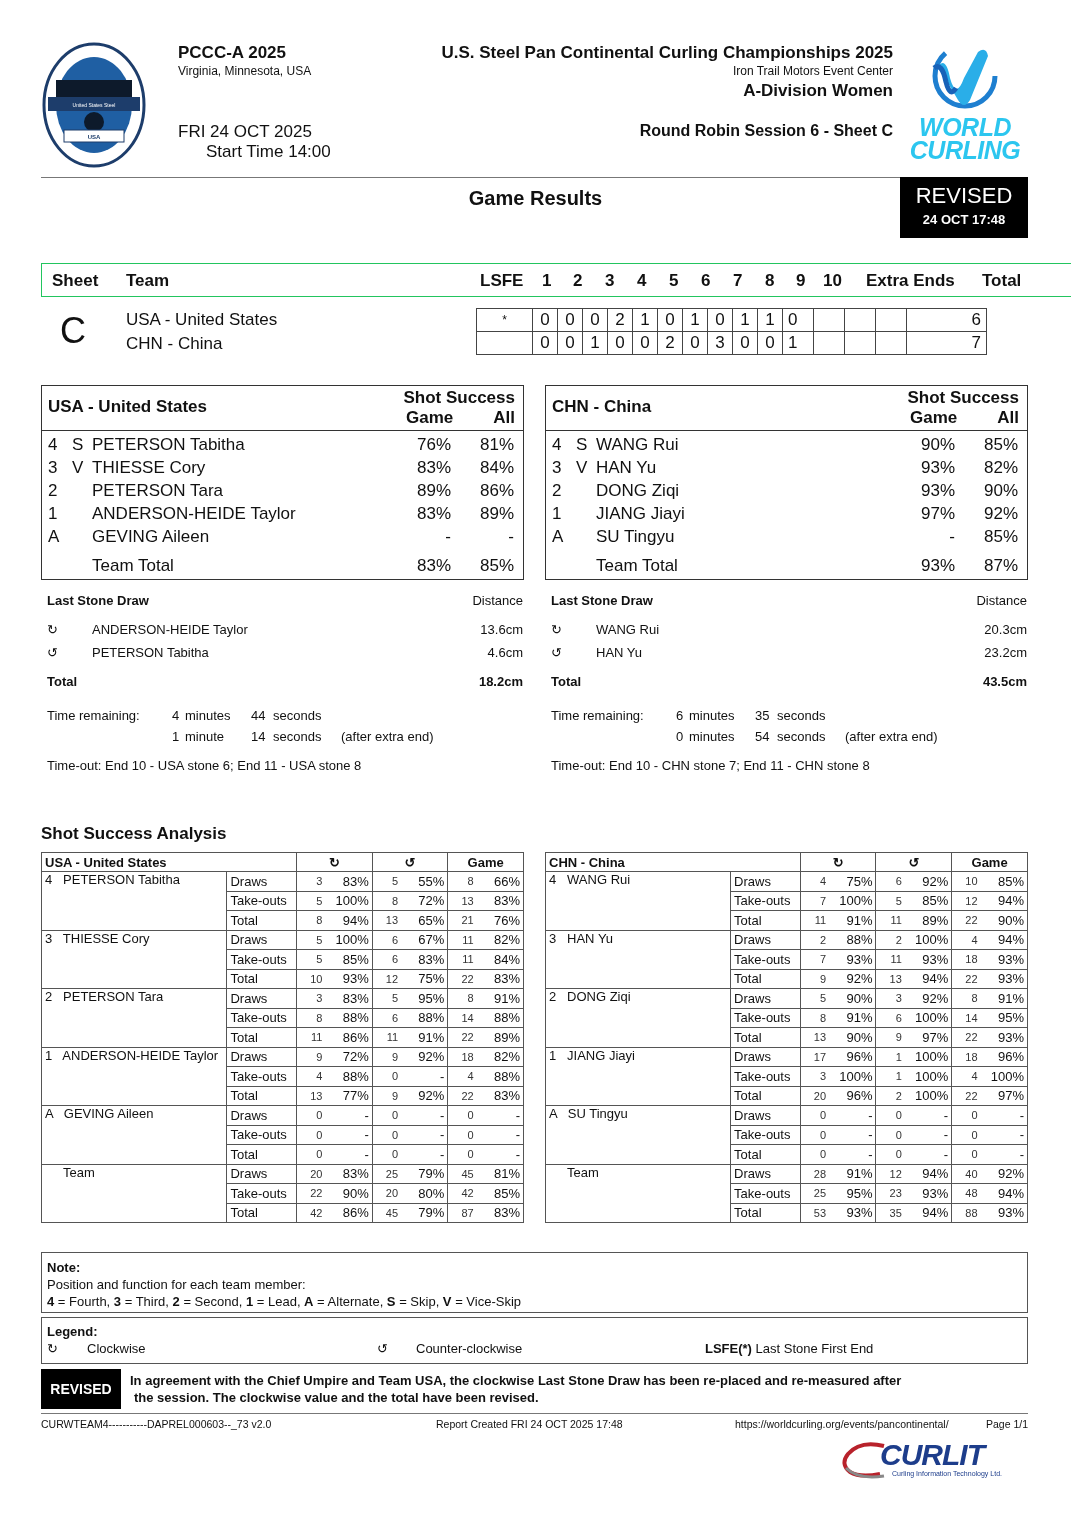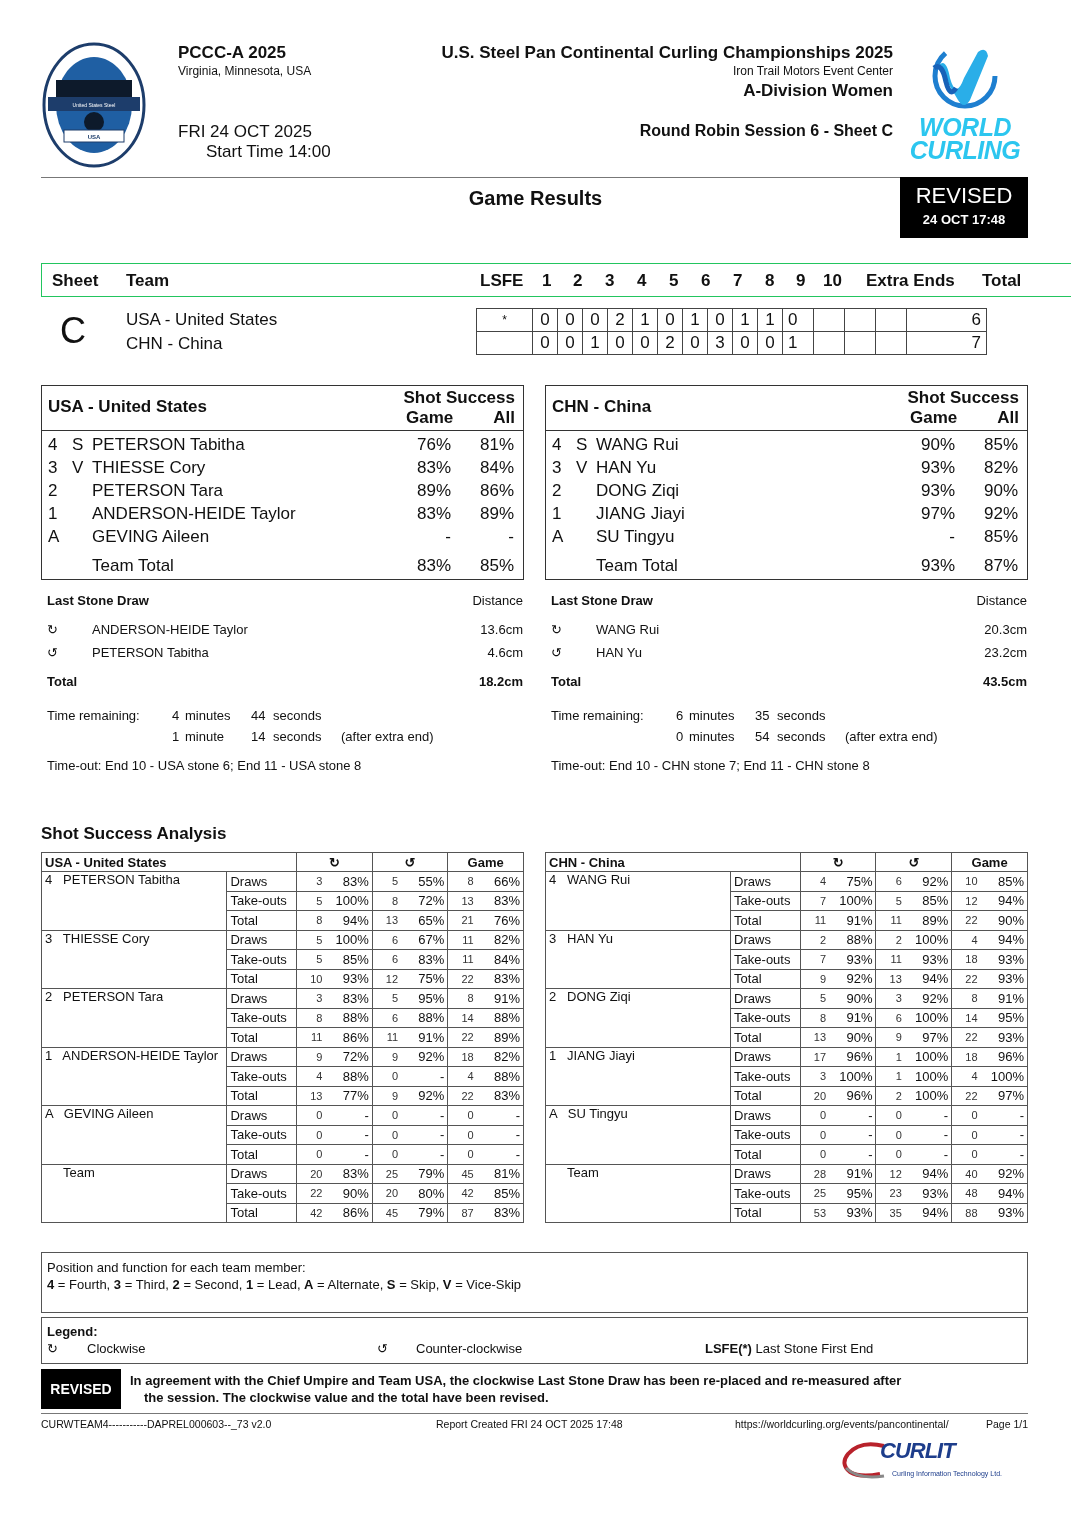--- a/index.html
+++ b/index.html
@@ -660,48 +660,49 @@
             <td class="num">35</td>
             <td class="pct">94%</td>
             <td class="num">88</td>
             <td class="pct">93%</td>
           </tr>
         </tbody>
       </table>
     </div>
 
   <div class="abs note">
+    <div class="b">Note:</div>
     <div>Position and function for each team member:</div>
     <div id="note-items"><b>4</b><span style="white-space: pre;"> = Fourth, </span><b>3</b><span style="white-space: pre;"> = Third, </span><b>2</b><span style="white-space: pre;"> = Second, </span><b>1</b><span style="white-space: pre;"> = Lead, </span><b>A</b><span style="white-space: pre;"> = Alternate, </span><b>S</b><span style="white-space: pre;"> = Skip, </span><b>V</b><span style="white-space: pre;"> = Vice-Skip</span></div>
   </div>
 
   <div class="abs legend">
     <div class="b">Legend:</div>
     <div style="position:relative;height:18px;margin-top:2px;">
       <span style="position:absolute;left:0;">↻</span>
       <span style="position:absolute;left:40px;">Clockwise</span>
       <span style="position:absolute;left:330px;">↺</span>
       <span style="position:absolute;left:369px;">Counter-clockwise</span>
       <span style="position:absolute;left:658px;"><b>LSFE(*)</b><span> Last Stone First End</span></span>
     </div>
   </div>
 
   <div class="abs rev-small">REVISED</div>
   <div class="abs rev-text">
     <div>In agreement with the Chief Umpire and Team USA, the clockwise Last Stone Draw has been re-placed and re-measured after</div>
-    <div style="padding-left:4px;margin-left:10px;">the session. The clockwise value and the total have been revised.</div>
+    <div style="padding-left:4px;">the session. The clockwise value and the total have been revised.</div>
   </div>
 
   <div class="abs rule" style="top:1413px;"></div>
   <div class="abs footer" style="left:41px;">CURWTEAM4-----------DAPREL000603--_73 v2.0</div>
   <div class="abs footer" style="left:436px;">Report Created  FRI 24 OCT 2025 17:48</div>
   <div class="abs footer" style="left:735px;">https://worldcurling.org/events/pancontinental/</div>
   <div class="abs footer" style="left:986px;">Page 1/1</div>
 
   <div class="abs curlit">
     <svg width="48" height="40" viewBox="0 0 48 40" style="position:absolute;left:0;top:2px;">
       <path d="M44 6 Q20 0 8 14 Q0 24 10 32 Q20 38 40 34" fill="none" stroke="#b8222b" stroke-width="4"></path>
       <path d="M6 28 Q18 40 44 36" fill="none" stroke="#888" stroke-width="3"></path>
     </svg>
-    <div style="position:absolute;left:40px;top:0;font-size:22px;font-weight:900;font-style:italic;letter-spacing:-1px;"><span style="color:#1d3d8b;">CURLIT</span></div>
+    <div style="position:absolute;left:40px;top:0;font-size:30px;font-weight:900;font-style:italic;letter-spacing:-1px;"><span style="color:#1d3d8b;">CURLIT</span></div>
     <div style="position:absolute;left:52px;top:32px;font-size:7px;color:#1d3d8b;">Curling Information Technology Ltd.</div>
   </div>
 </div>
 
 </body></html>

